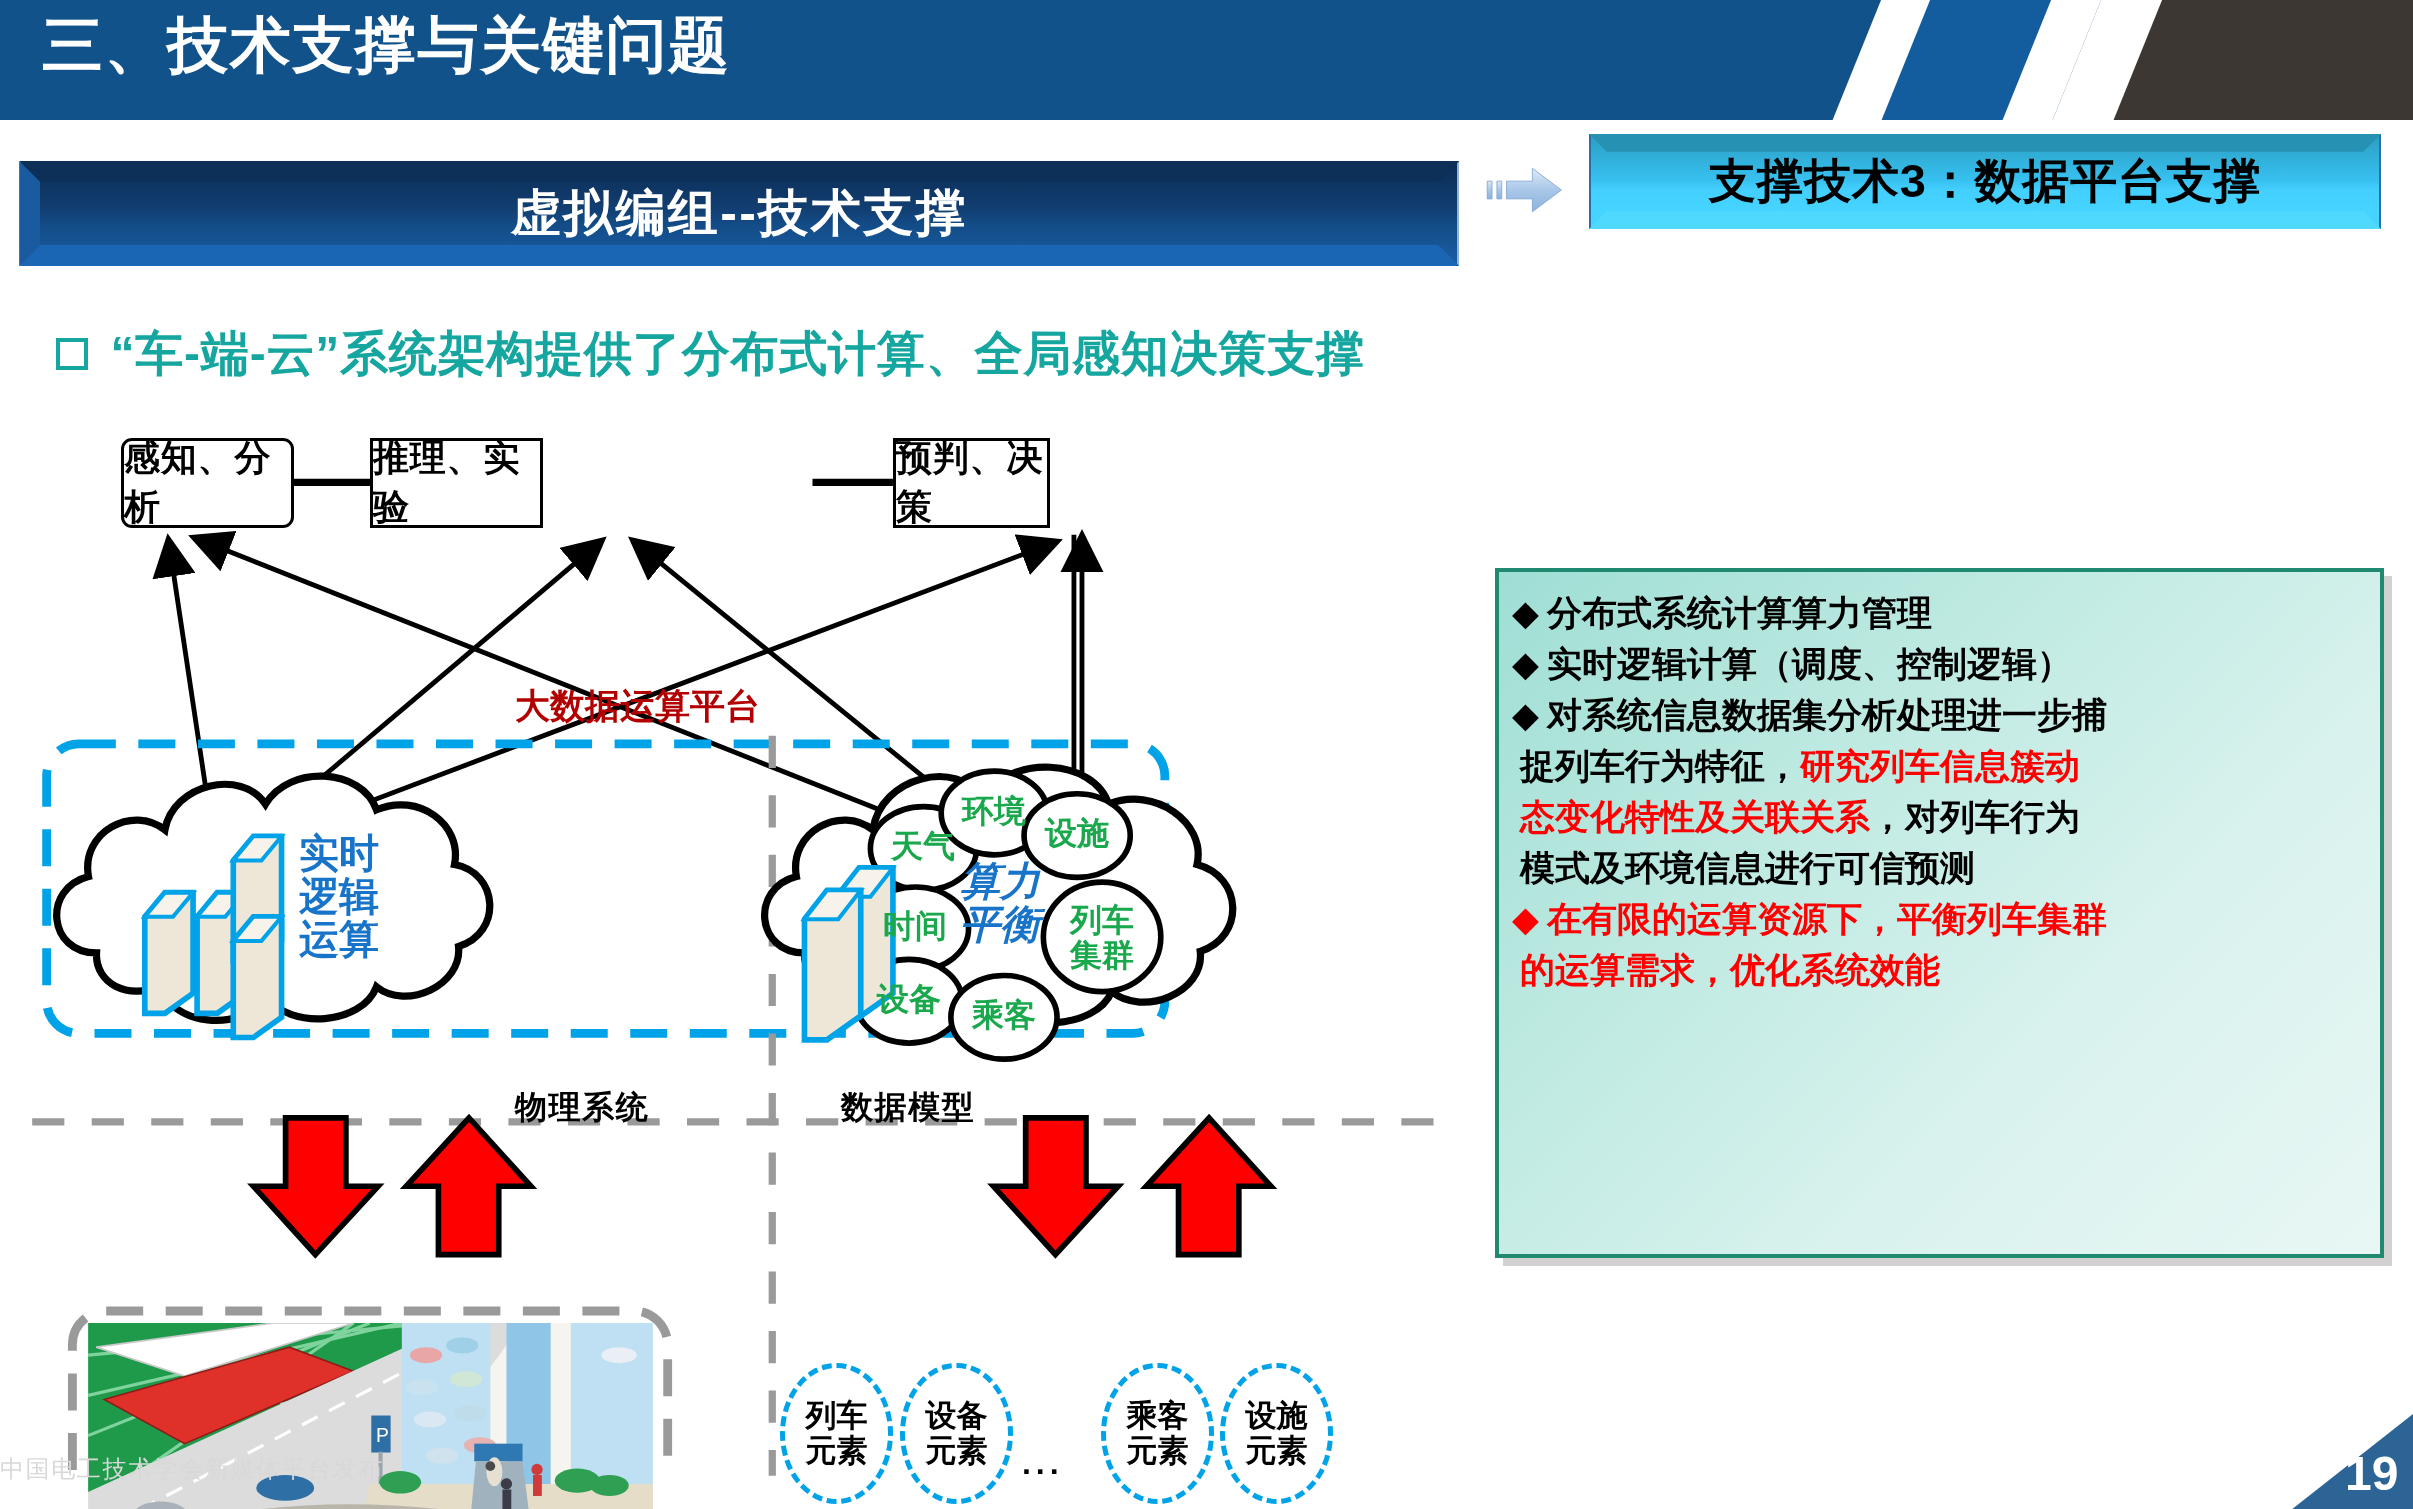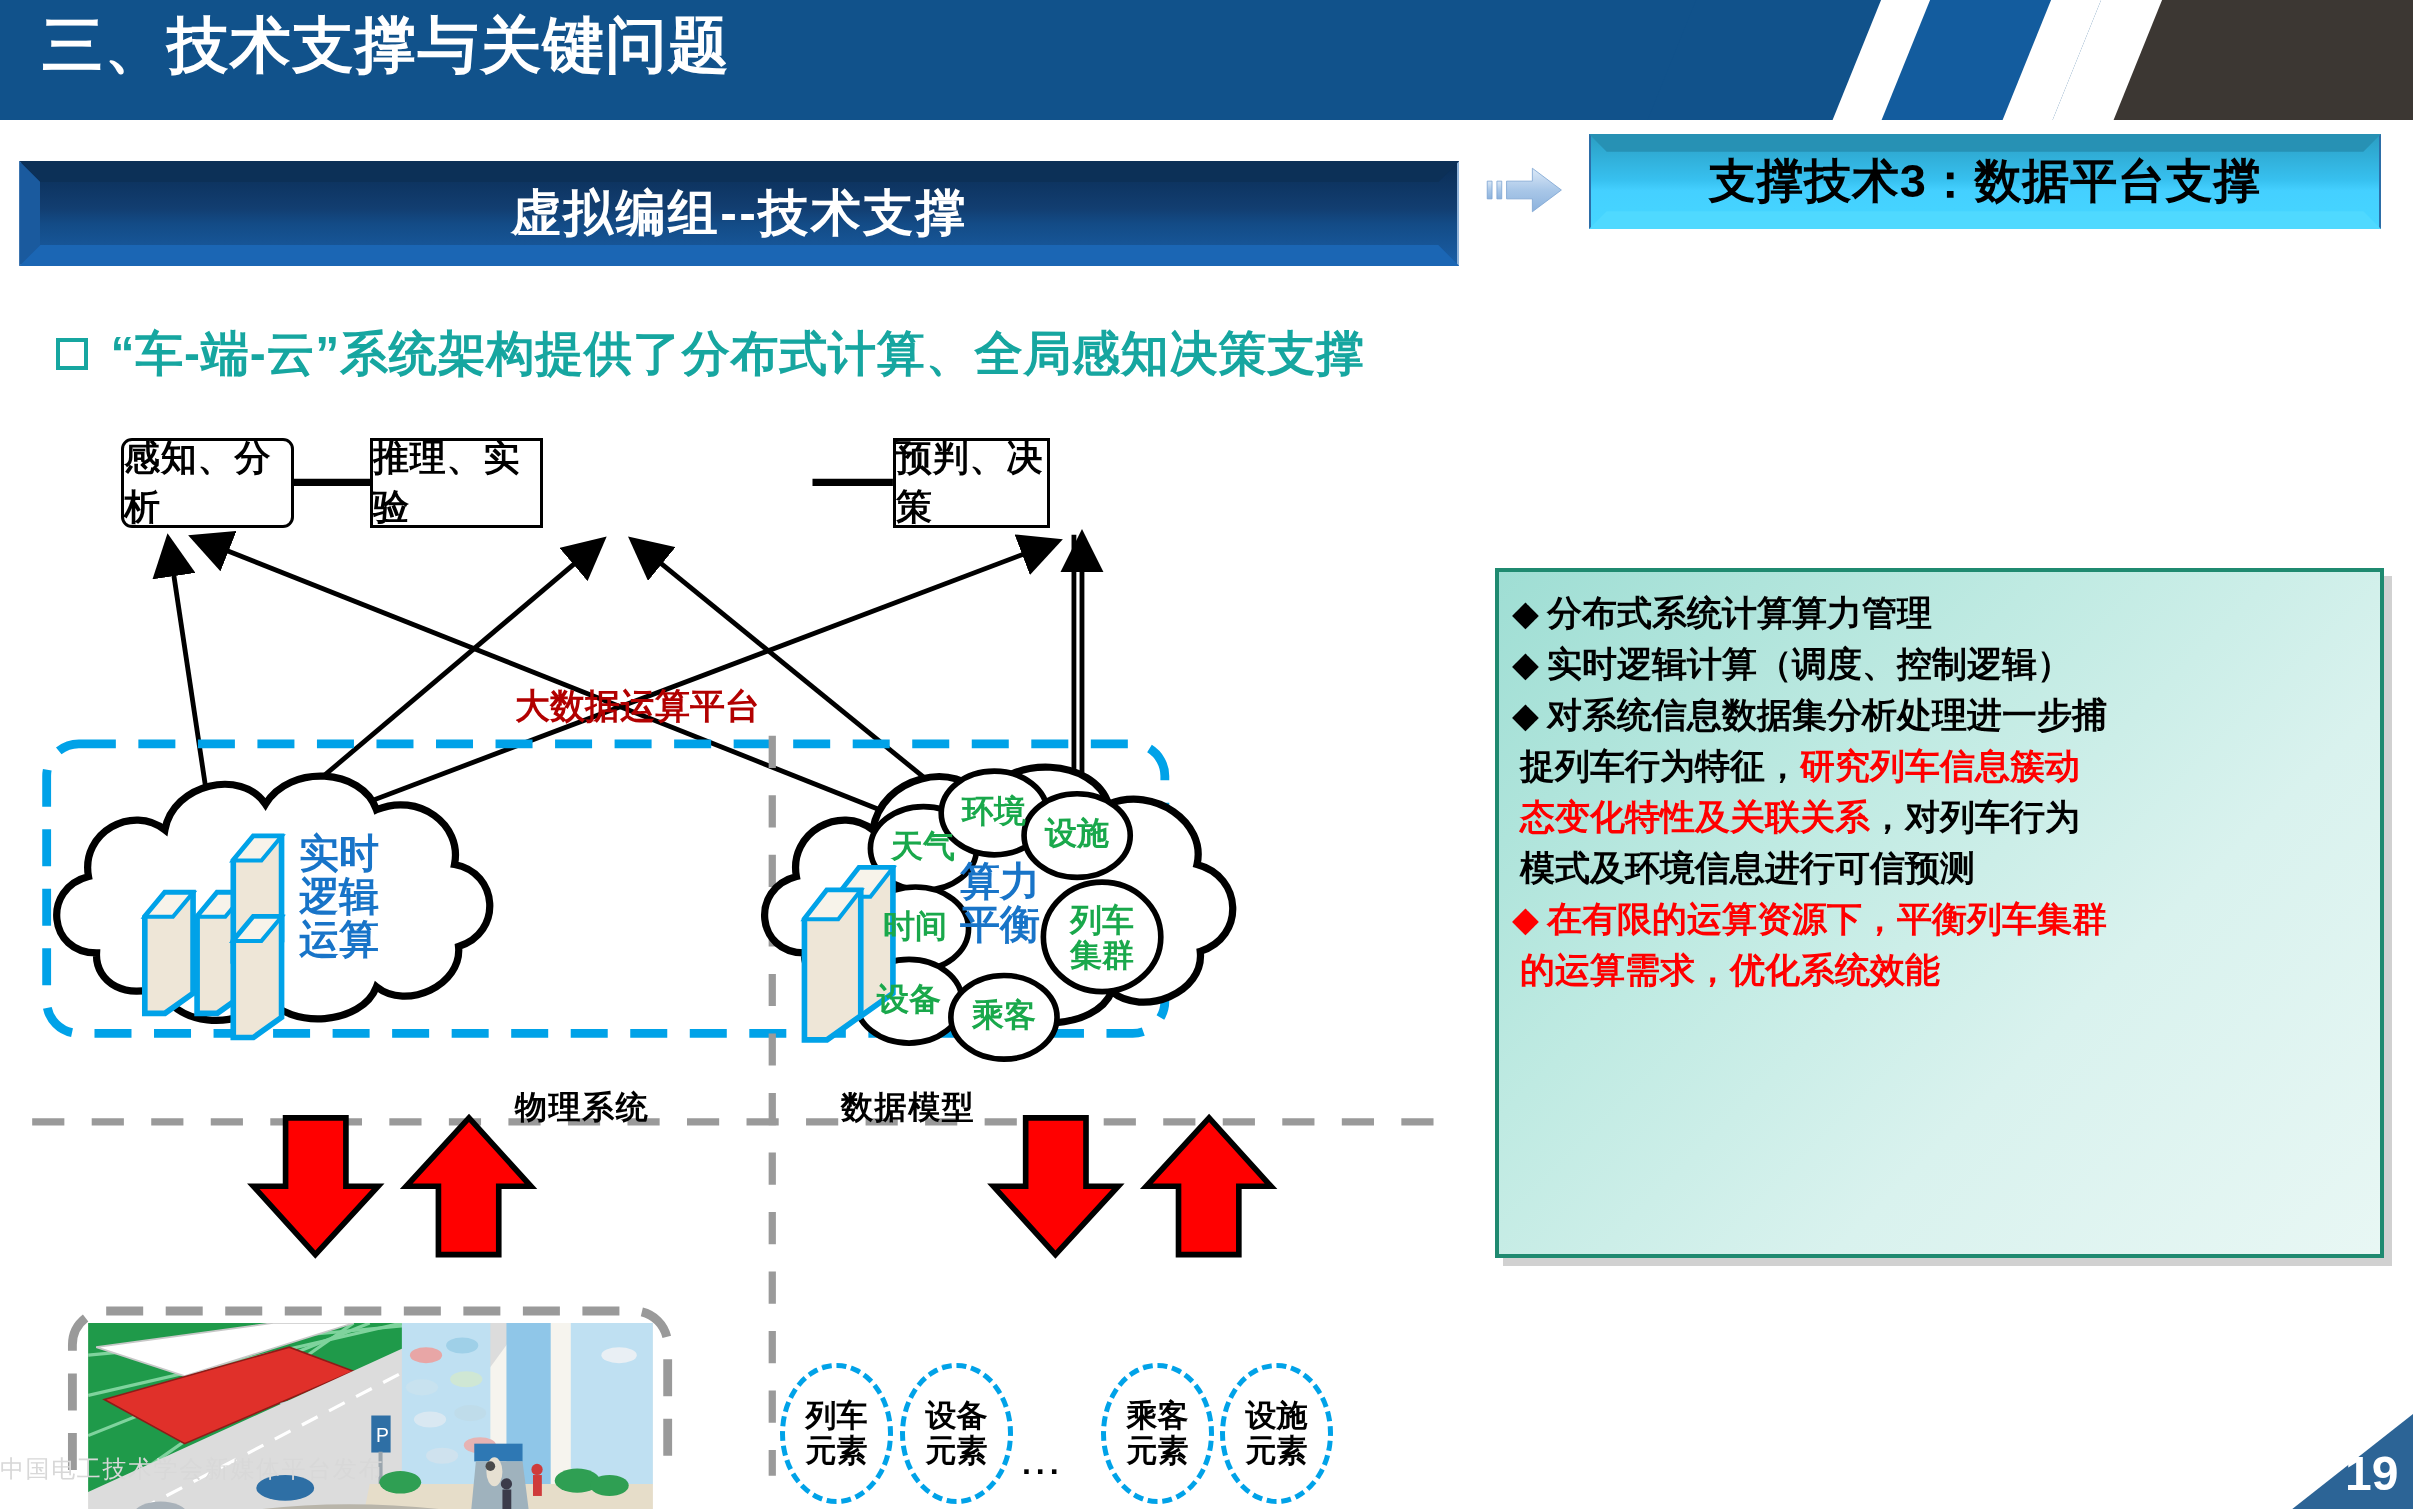--- a/index.html
+++ b/index.html
@@ -207,21 +207,21 @@
   </div>
 
   <div class="platform-label" style="left:515px;top:245px;">大数据运算平台</div>
 
   <div class="cloudtext" style="left:299px;top:394px;font-size:40px;color:#1874c8;">
     <div>实时</div>
     <div>逻辑</div>
     <div>运算</div>
   </div>
 
-  <div class="cloudtext" style="left:956px;top:422px;font-size:40px;color:#1874c8;width:88px;">
+  <div class="cloudtext" style="left:956px;top:422px;font-size:40px;color:#1874c8;width:88px;font-style:italic;">
     <div>算力</div>
     <div>平衡</div>
   </div>
 
   <div class="cloudtext" style="left:883px;top:391px;width:80px;font-size:32px;color:#19a84b;">天气</div>
   <div class="cloudtext" style="left:954px;top:356px;width:80px;font-size:32px;color:#19a84b;">环境</div>
   <div class="cloudtext" style="left:1037px;top:378px;width:80px;font-size:32px;color:#19a84b;">设施</div>
   <div class="cloudtext" style="left:875px;top:471px;width:80px;font-size:32px;color:#19a84b;">时间</div>
   <div class="cloudtext" style="left:1060px;top:465px;width:84px;font-size:32px;color:#19a84b;">
     <div>列车</div>

